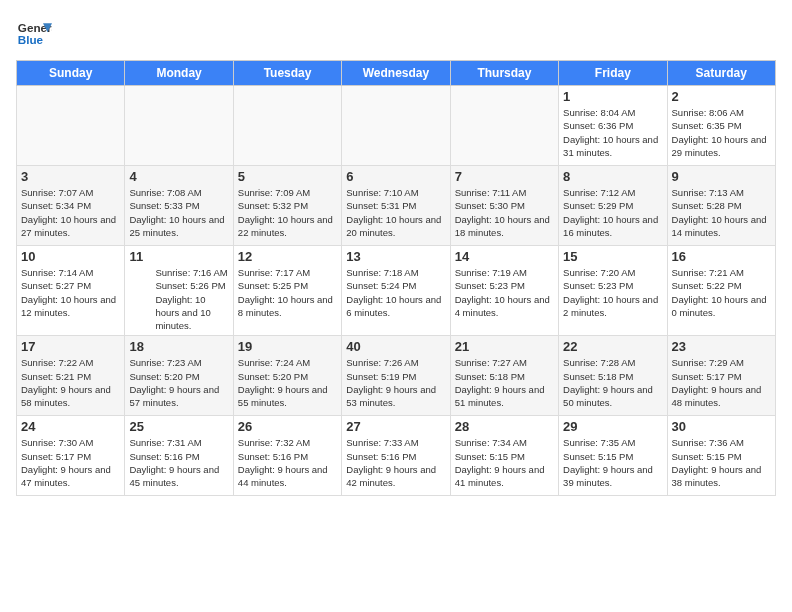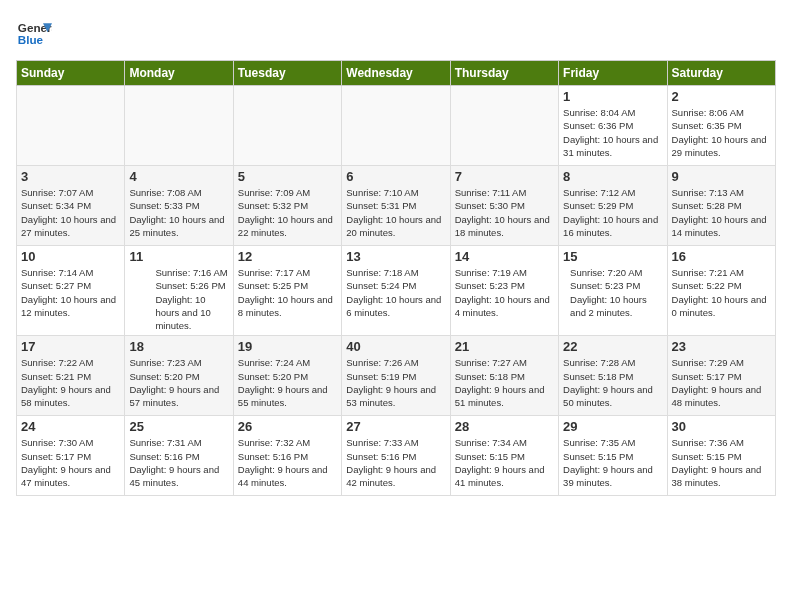--- a/index.html
+++ b/index.html
@@ -36,26 +36,26 @@
     .location {
       font-size: 14px;
       color: #555;
     }
     table {
       width: 100%;
       border-collapse: collapse;
       table-layout: fixed;
     }
     th {
-      background-color: #4d7c0f;
+      background-color: #3b82f6;
       color: white;
       font-size: 12px;
       font-weight: bold;
       padding: 5px 4px;
-      text-align: left;
+      text-align: center;
       border: 1px solid #ccc;
     }
     td {
       border: 1px solid #ddd;
       vertical-align: top;
       padding: 3px 4px;
       font-size: 10px;
       color: #333;
       height: 80px;
       background: #fff;
@@ -199,21 +199,21 @@
 Daylight: 10 hours and 6 minutes.</div>
         </td>
         <td>
           <div class="day-num">14</div>
           <div class="day-info" style="white-space: pre-line;">Sunrise: 7:19 AM
 Sunset: 5:23 PM
 Daylight: 10 hours and 4 minutes.</div>
         </td>
         <td>
           <div class="day-num">15</div>
-          <div class="day-info" style="white-space: pre-line; margin-left: 7px;">Sunrise: 7:20 AM
+          <div class="day-info" style="white-space: pre-line;">Sunrise: 7:20 AM
 Sunset: 5:23 PM
 Daylight: 10 hours and 2 minutes.</div>
         </td>
         <td>
           <div class="day-num">16</div>
           <div class="day-info" style="white-space: pre-line;">Sunrise: 7:21 AM
 Sunset: 5:22 PM
 Daylight: 10 hours and 0 minutes.</div>
         </td>
       </tr>

